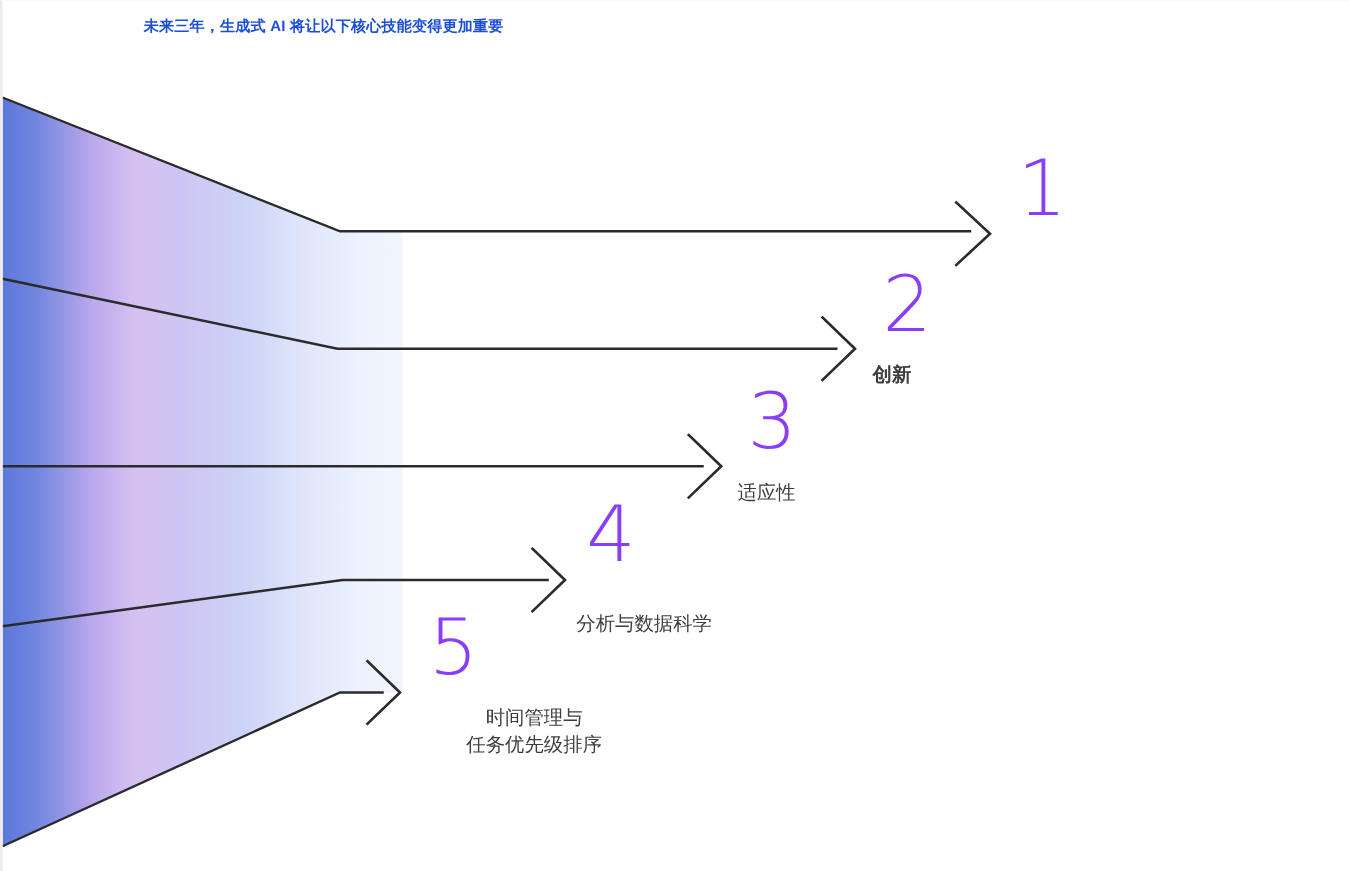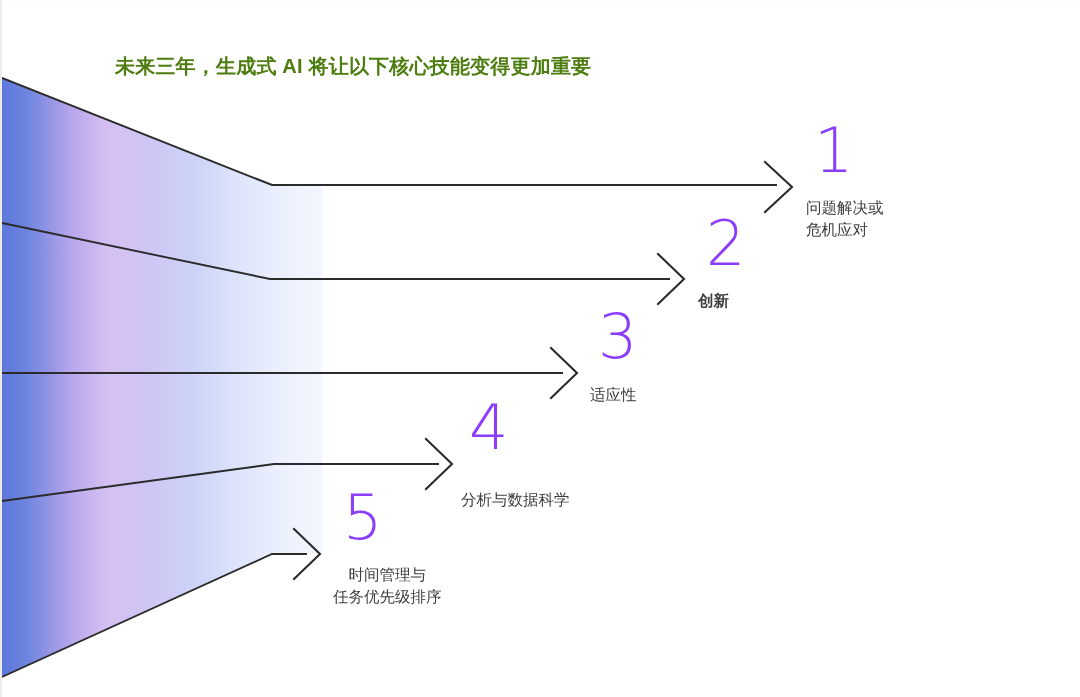--- a/index.html
+++ b/index.html
@@ -17,26 +17,25 @@
     position: relative;
     width: 1080px; height: 697px;
     background: #ffffff;
     border-left: 2px solid #ececec;
     border-top: 1px solid #fafafa;
     overflow: hidden;
   }
   #title {
     position: absolute;
     left: 113px; top: 12px;
-    font-size: 20px;
+    font-size: 12px;
     font-weight: bold;
-    color: #4d7c0f;
+    color: #1d4ed8;
     letter-spacing: 0.2px;
     white-space: nowrap;
-    margin-top: 40px;
   }
   #funnel-svg {
     position: absolute;
     left: 0; top: 0;
     width: 1080px; height: 697px;
   }
   .num {
     position: absolute;
     color: #8a3dfa;
     font-size: 62px;
@@ -45,21 +44,21 @@
     font-family: "DejaVu Sans", "Liberation Sans", sans-serif;
     letter-spacing: 0px;
   }
   .lbl {
     position: absolute;
     color: #3d3d3d;
     font-size: 15.5px;
     line-height: 1.45;
     white-space: pre-line;
   }
-  .lbl.center { text-align: center; }
+  .lbl.center { text-align: center; margin-left: 40px; }
 </style>
 </head>
 <body>
 
 <div id="page">
 
   <div id="title">未来三年，生成式 AI 将让以下核心技能变得更加重要</div>
 
   <svg id="funnel-svg" viewBox="0 0 1080 697" xmlns="http://www.w3.org/2000/svg">
     <defs>
@@ -94,22 +93,20 @@
     <g stroke="#2b2b2b" stroke-width="2.1" fill="none" stroke-linecap="square" stroke-linejoin="miter">
       <polyline points="763,161 790,186 763,211"></polyline>
       <polyline points="656,253 682,278 656,303"></polyline>
       <polyline points="549,347 575,372 549,397"></polyline>
       <polyline points="424,438 450,463 424,488"></polyline>
       <polyline points="292,528 318,553 292,578"></polyline>
     </g>
   </svg>
 
   <div class="num" style="left:812px; top:119px;">1</div>
-  <div class="lbl" style="left:804px; top:196px;">问题解决或
-危机应对</div>
 
   <div class="num" style="left:704px; top:212px;">2</div>
   <div class="lbl" style="left:696px; top:289px;font-weight:bold;">创新</div>
 
   <div class="num" style="left:596px; top:305px;">3</div>
   <div class="lbl" style="left:588px; top:383px;">适应性</div>
 
   <div class="num" style="left:467px; top:396px;">4</div>
   <div class="lbl" style="left:459px; top:488px;">分析与数据科学</div>
 

